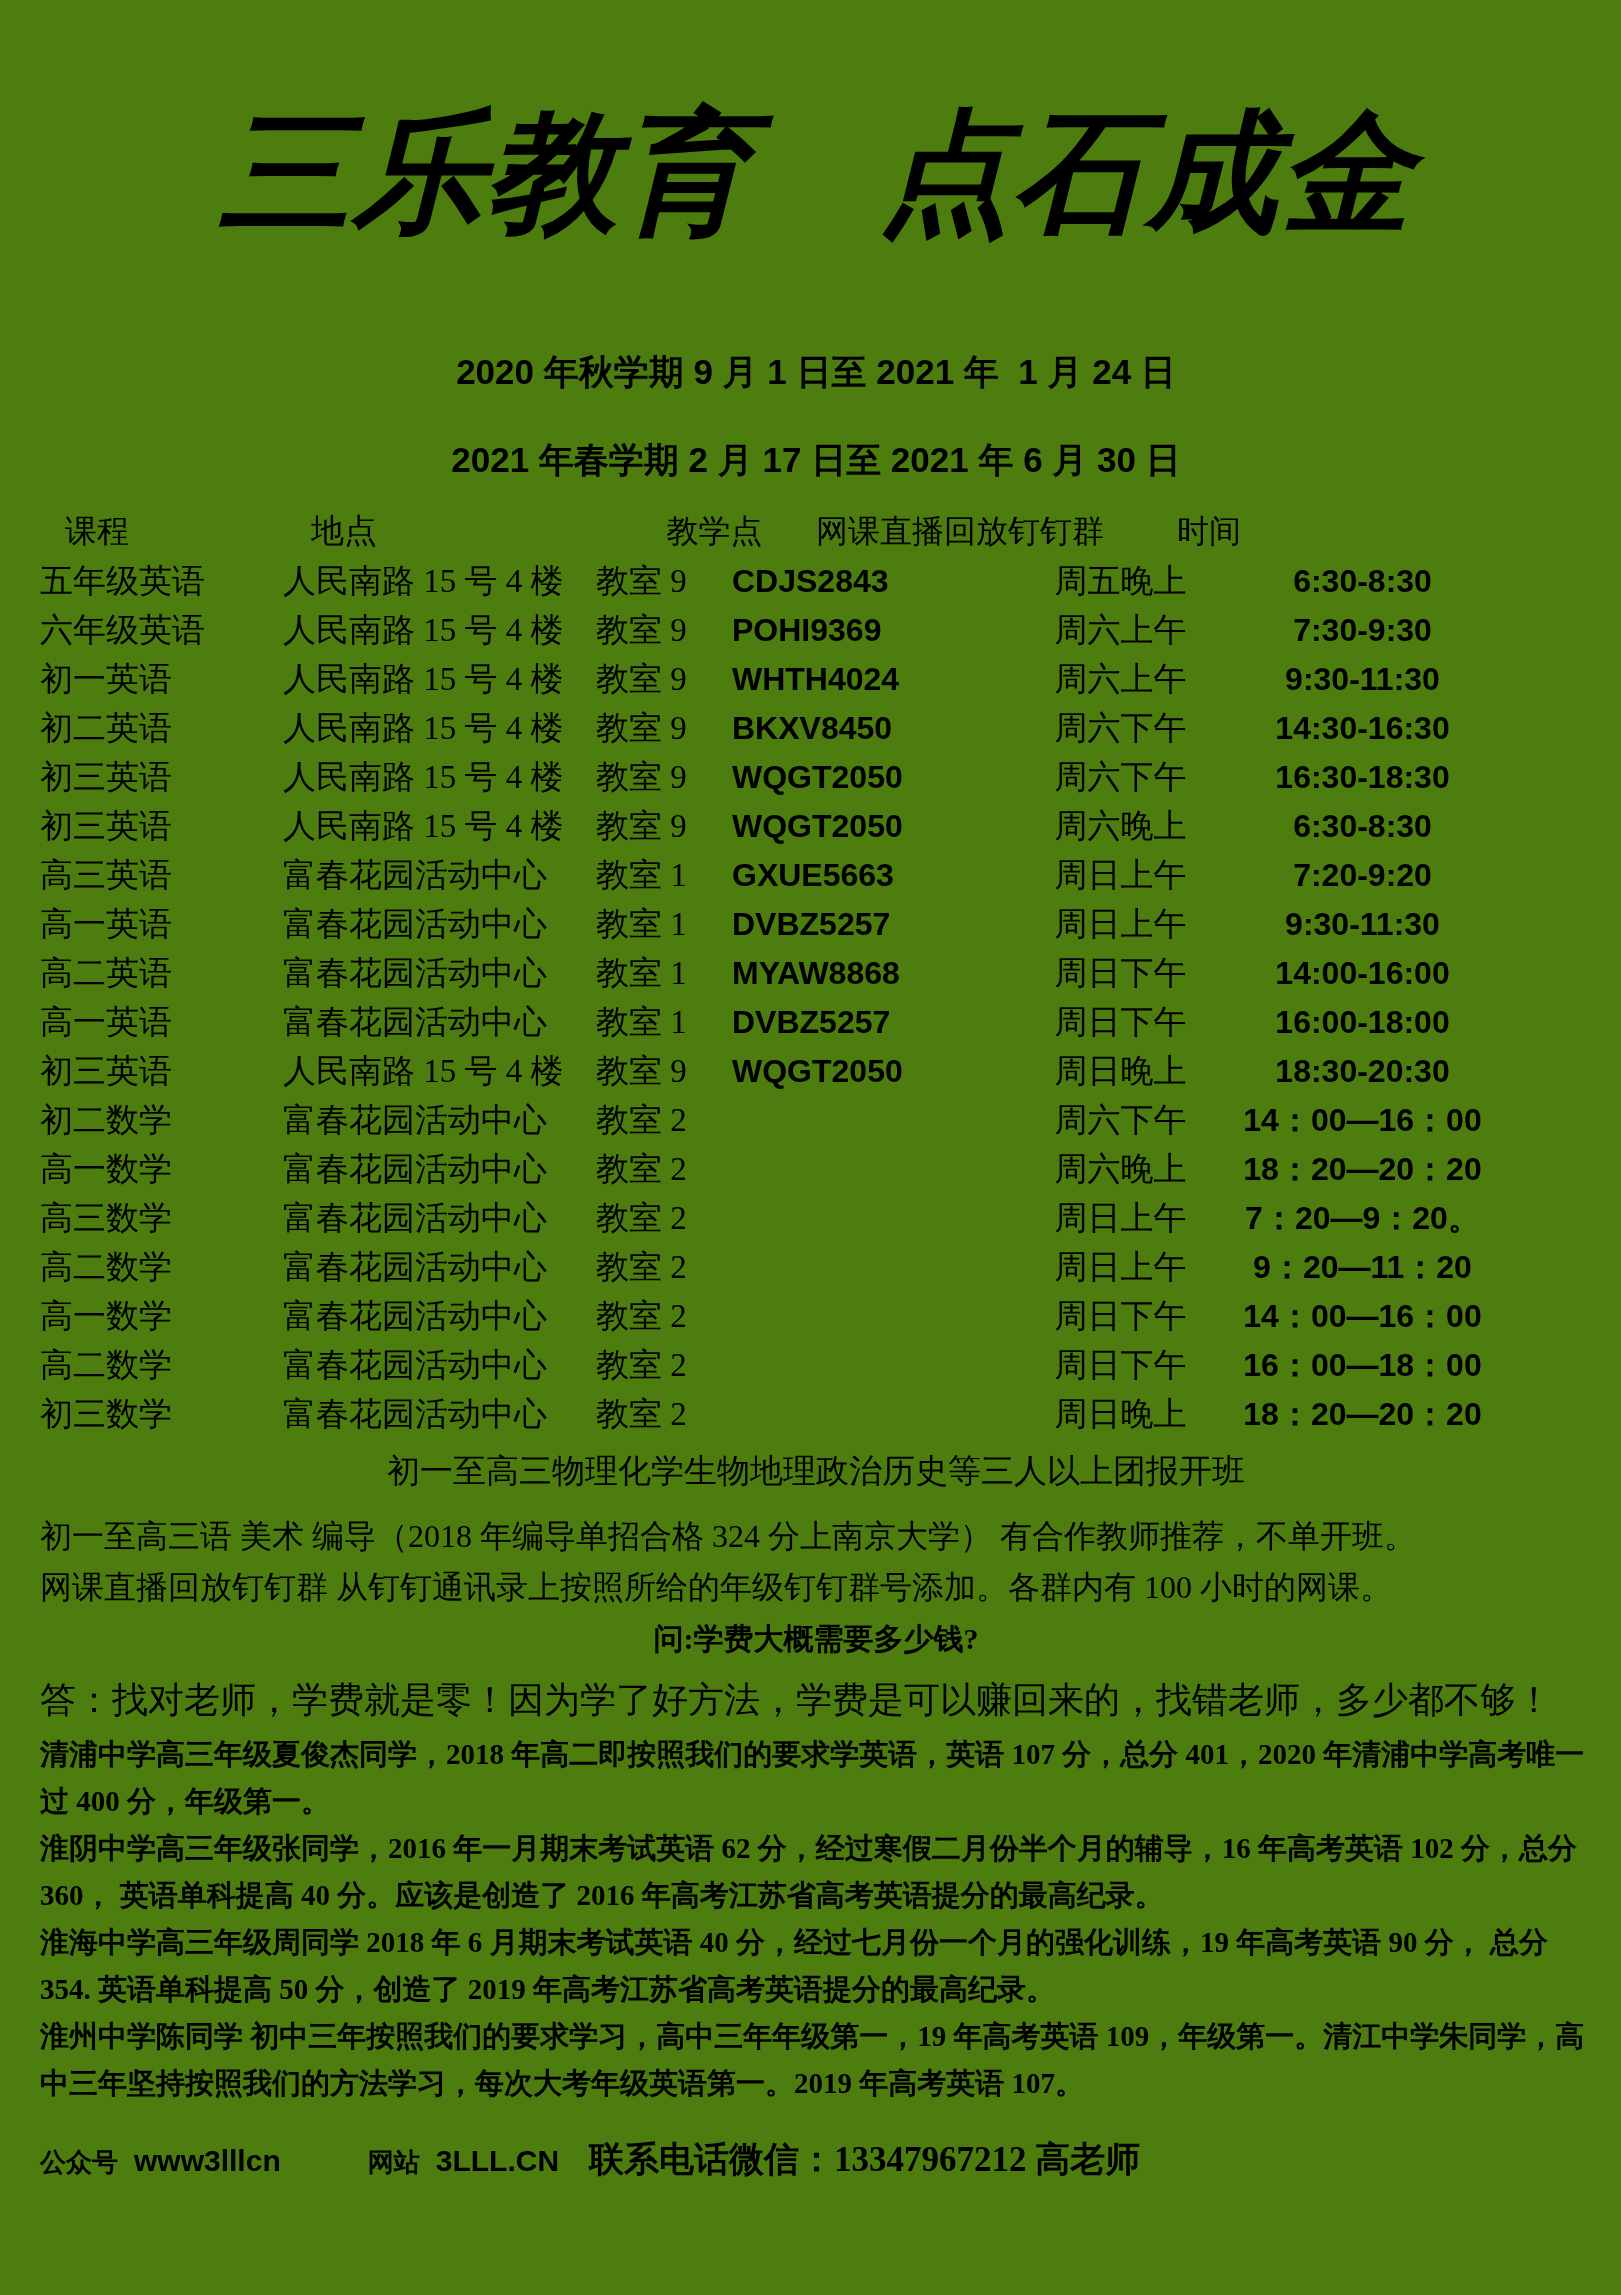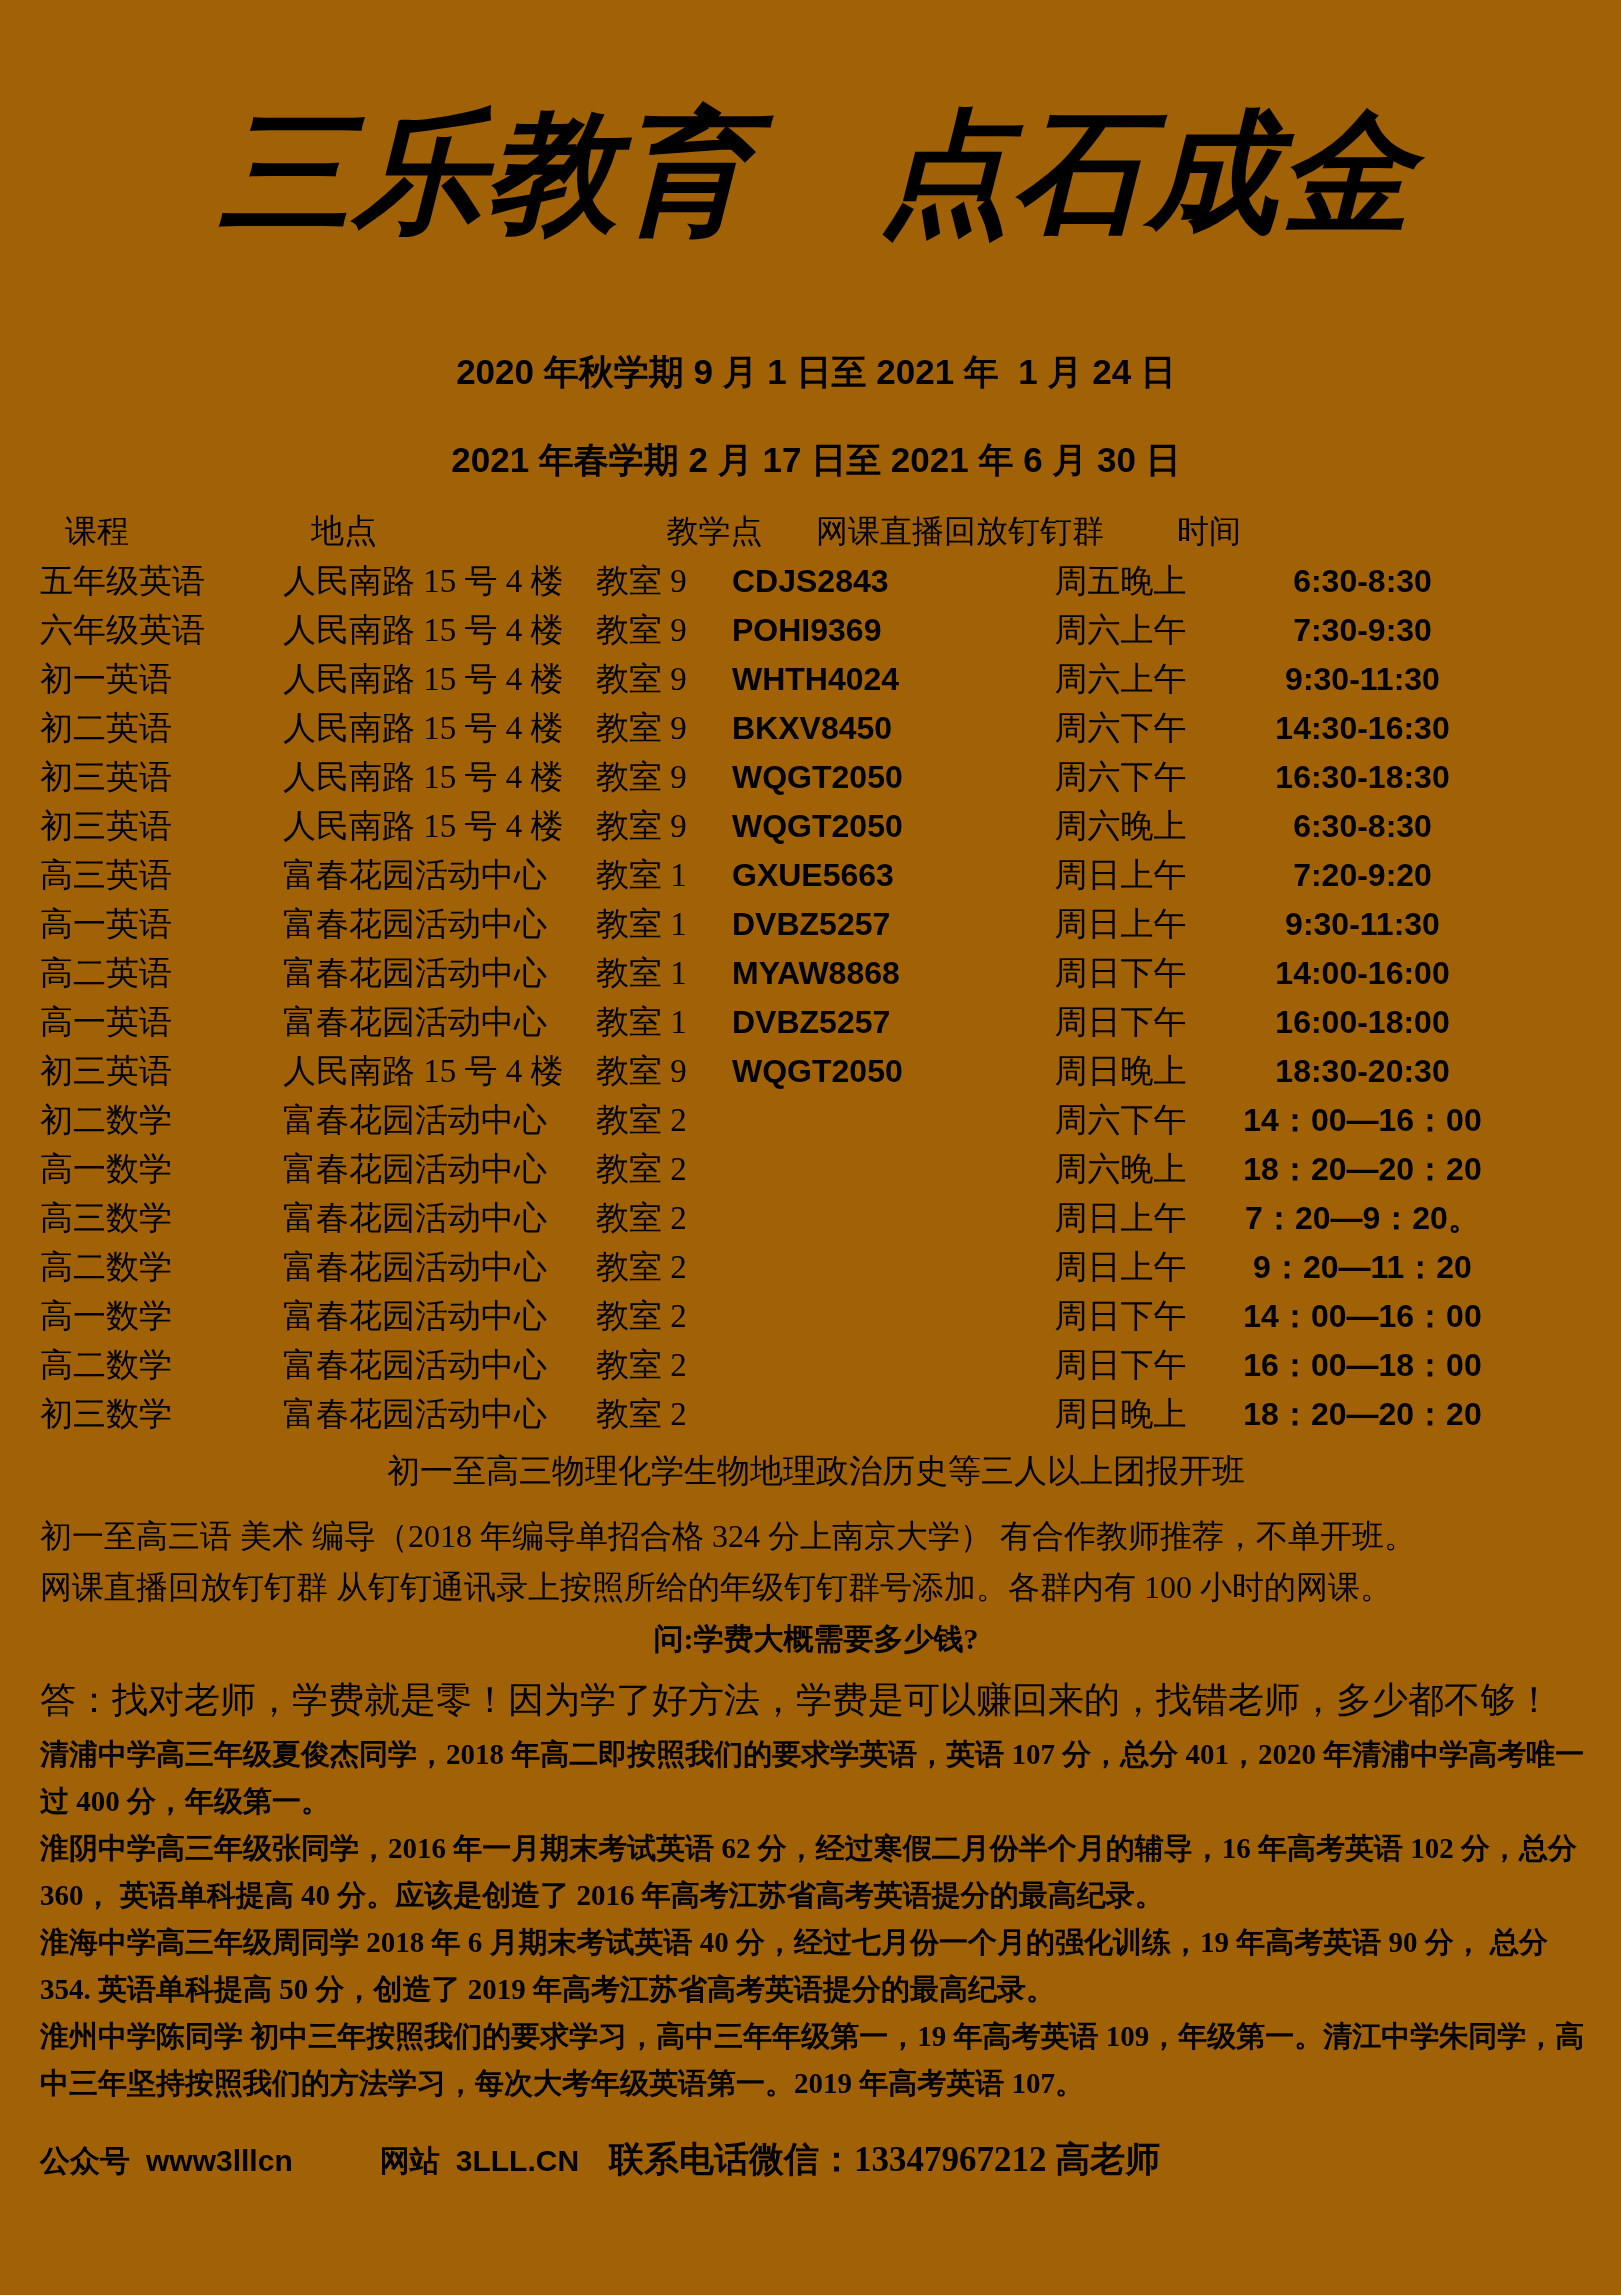--- a/index.html
+++ b/index.html
@@ -1,20 +1,20 @@
 <!DOCTYPE html>
 <html style="font-size:11.6px"><head>
 <meta charset="utf-8">
 <style>
   html, body { margin: 0; padding: 0; background: #ffffff; }
   .page {
     position: relative;
     width: 1621px;
     height: 2295px;
-    background: #a16207;
+    background: #4d7c0f;
     color: #000000;
     font-family: "Liberation Serif", serif;
     overflow: hidden;
     box-sizing: border-box;
     padding: 0 29px 0 40px;
   }
   [data-bind], [data-field] { white-space: pre-wrap; }
 
   .title {
     margin: 69px 0 0 0;
@@ -103,21 +103,21 @@
   .contact-qq .gap-lg { margin-left: 35px; }
   .contact-qq .cjk { font-family: "Liberation Serif", serif; }
 
   .contact-bottom {
     margin-top: 30px;
     display: flex;
     align-items: baseline;
     font-weight: bold;
     line-height: 45px;
   }
-  .contact-bottom .label { font-size: 30px; margin-right: 16px; }
+  .contact-bottom .label { font-size: 26px; margin-right: 16px; }
   .contact-bottom .value { font-size: 30px; font-family: "Liberation Sans", sans-serif; }
   .contact-bottom .site-label { margin-left: 87px; }
   .contact-bottom .phone { font-size: 35px; margin-left: 30px; }
 </style>
 </head>
 <body>
 
 <div class="page">
 
   <h1 class="title" data-bind="title">三乐教育  点石成金</h1>

